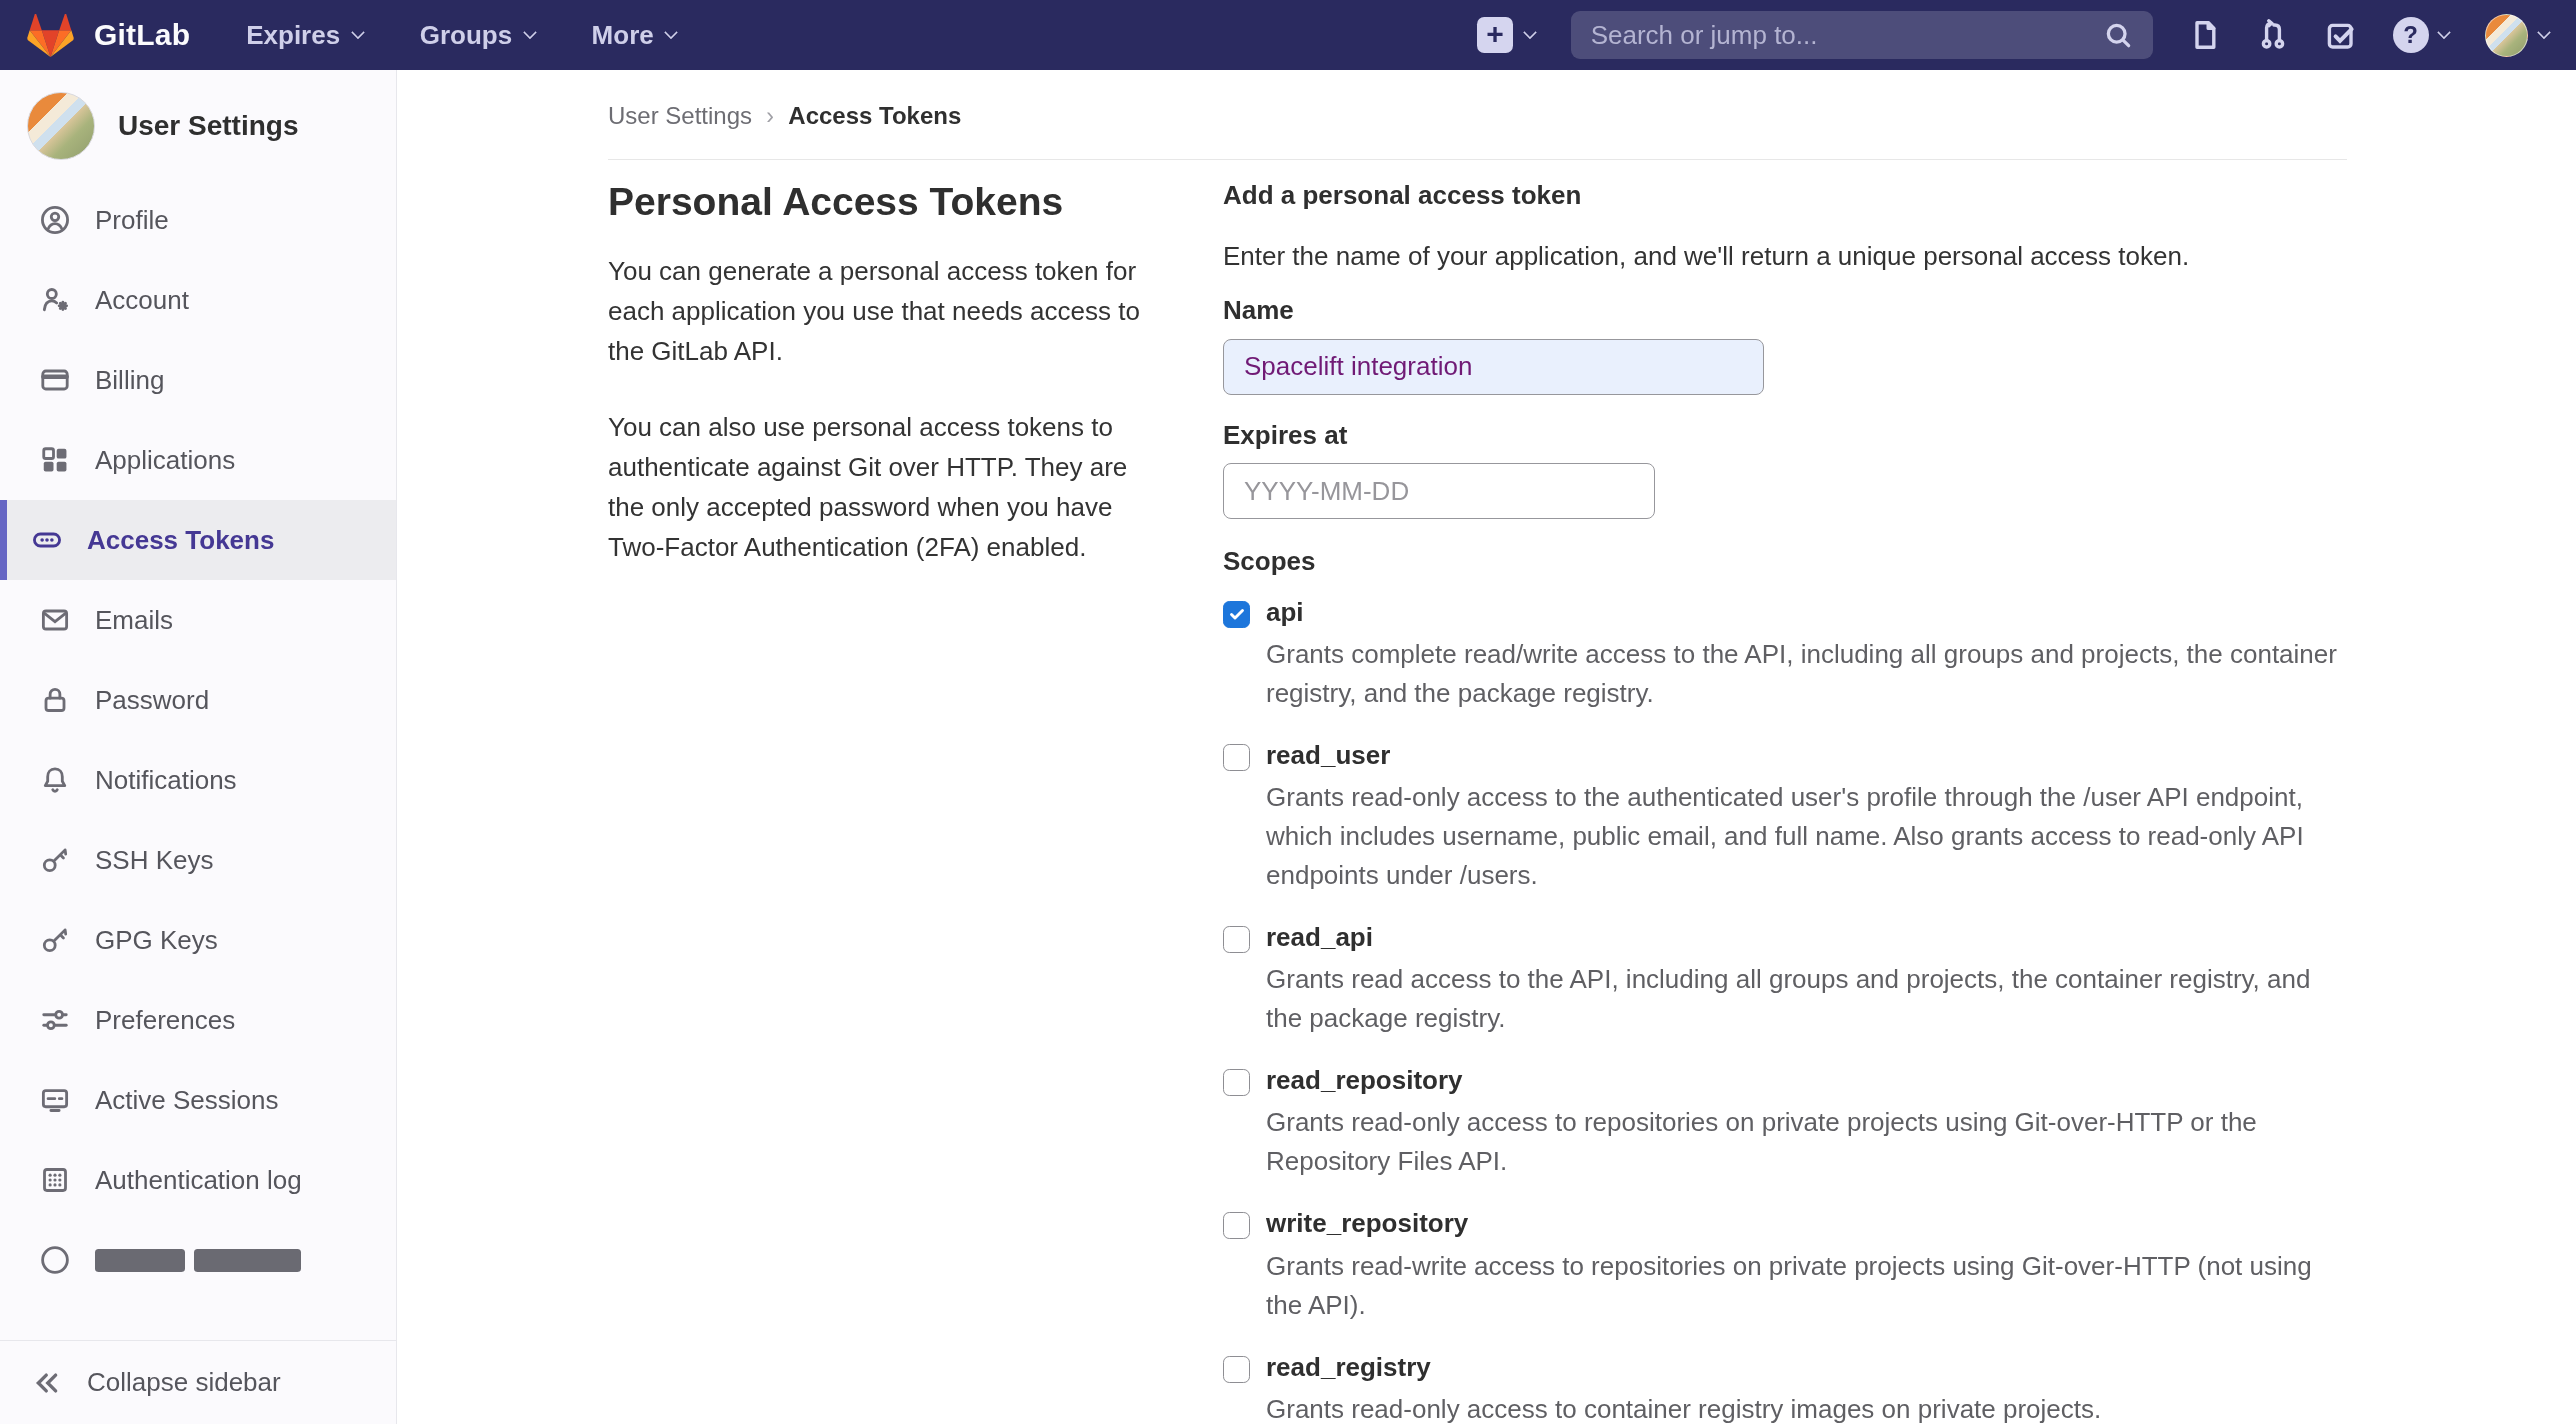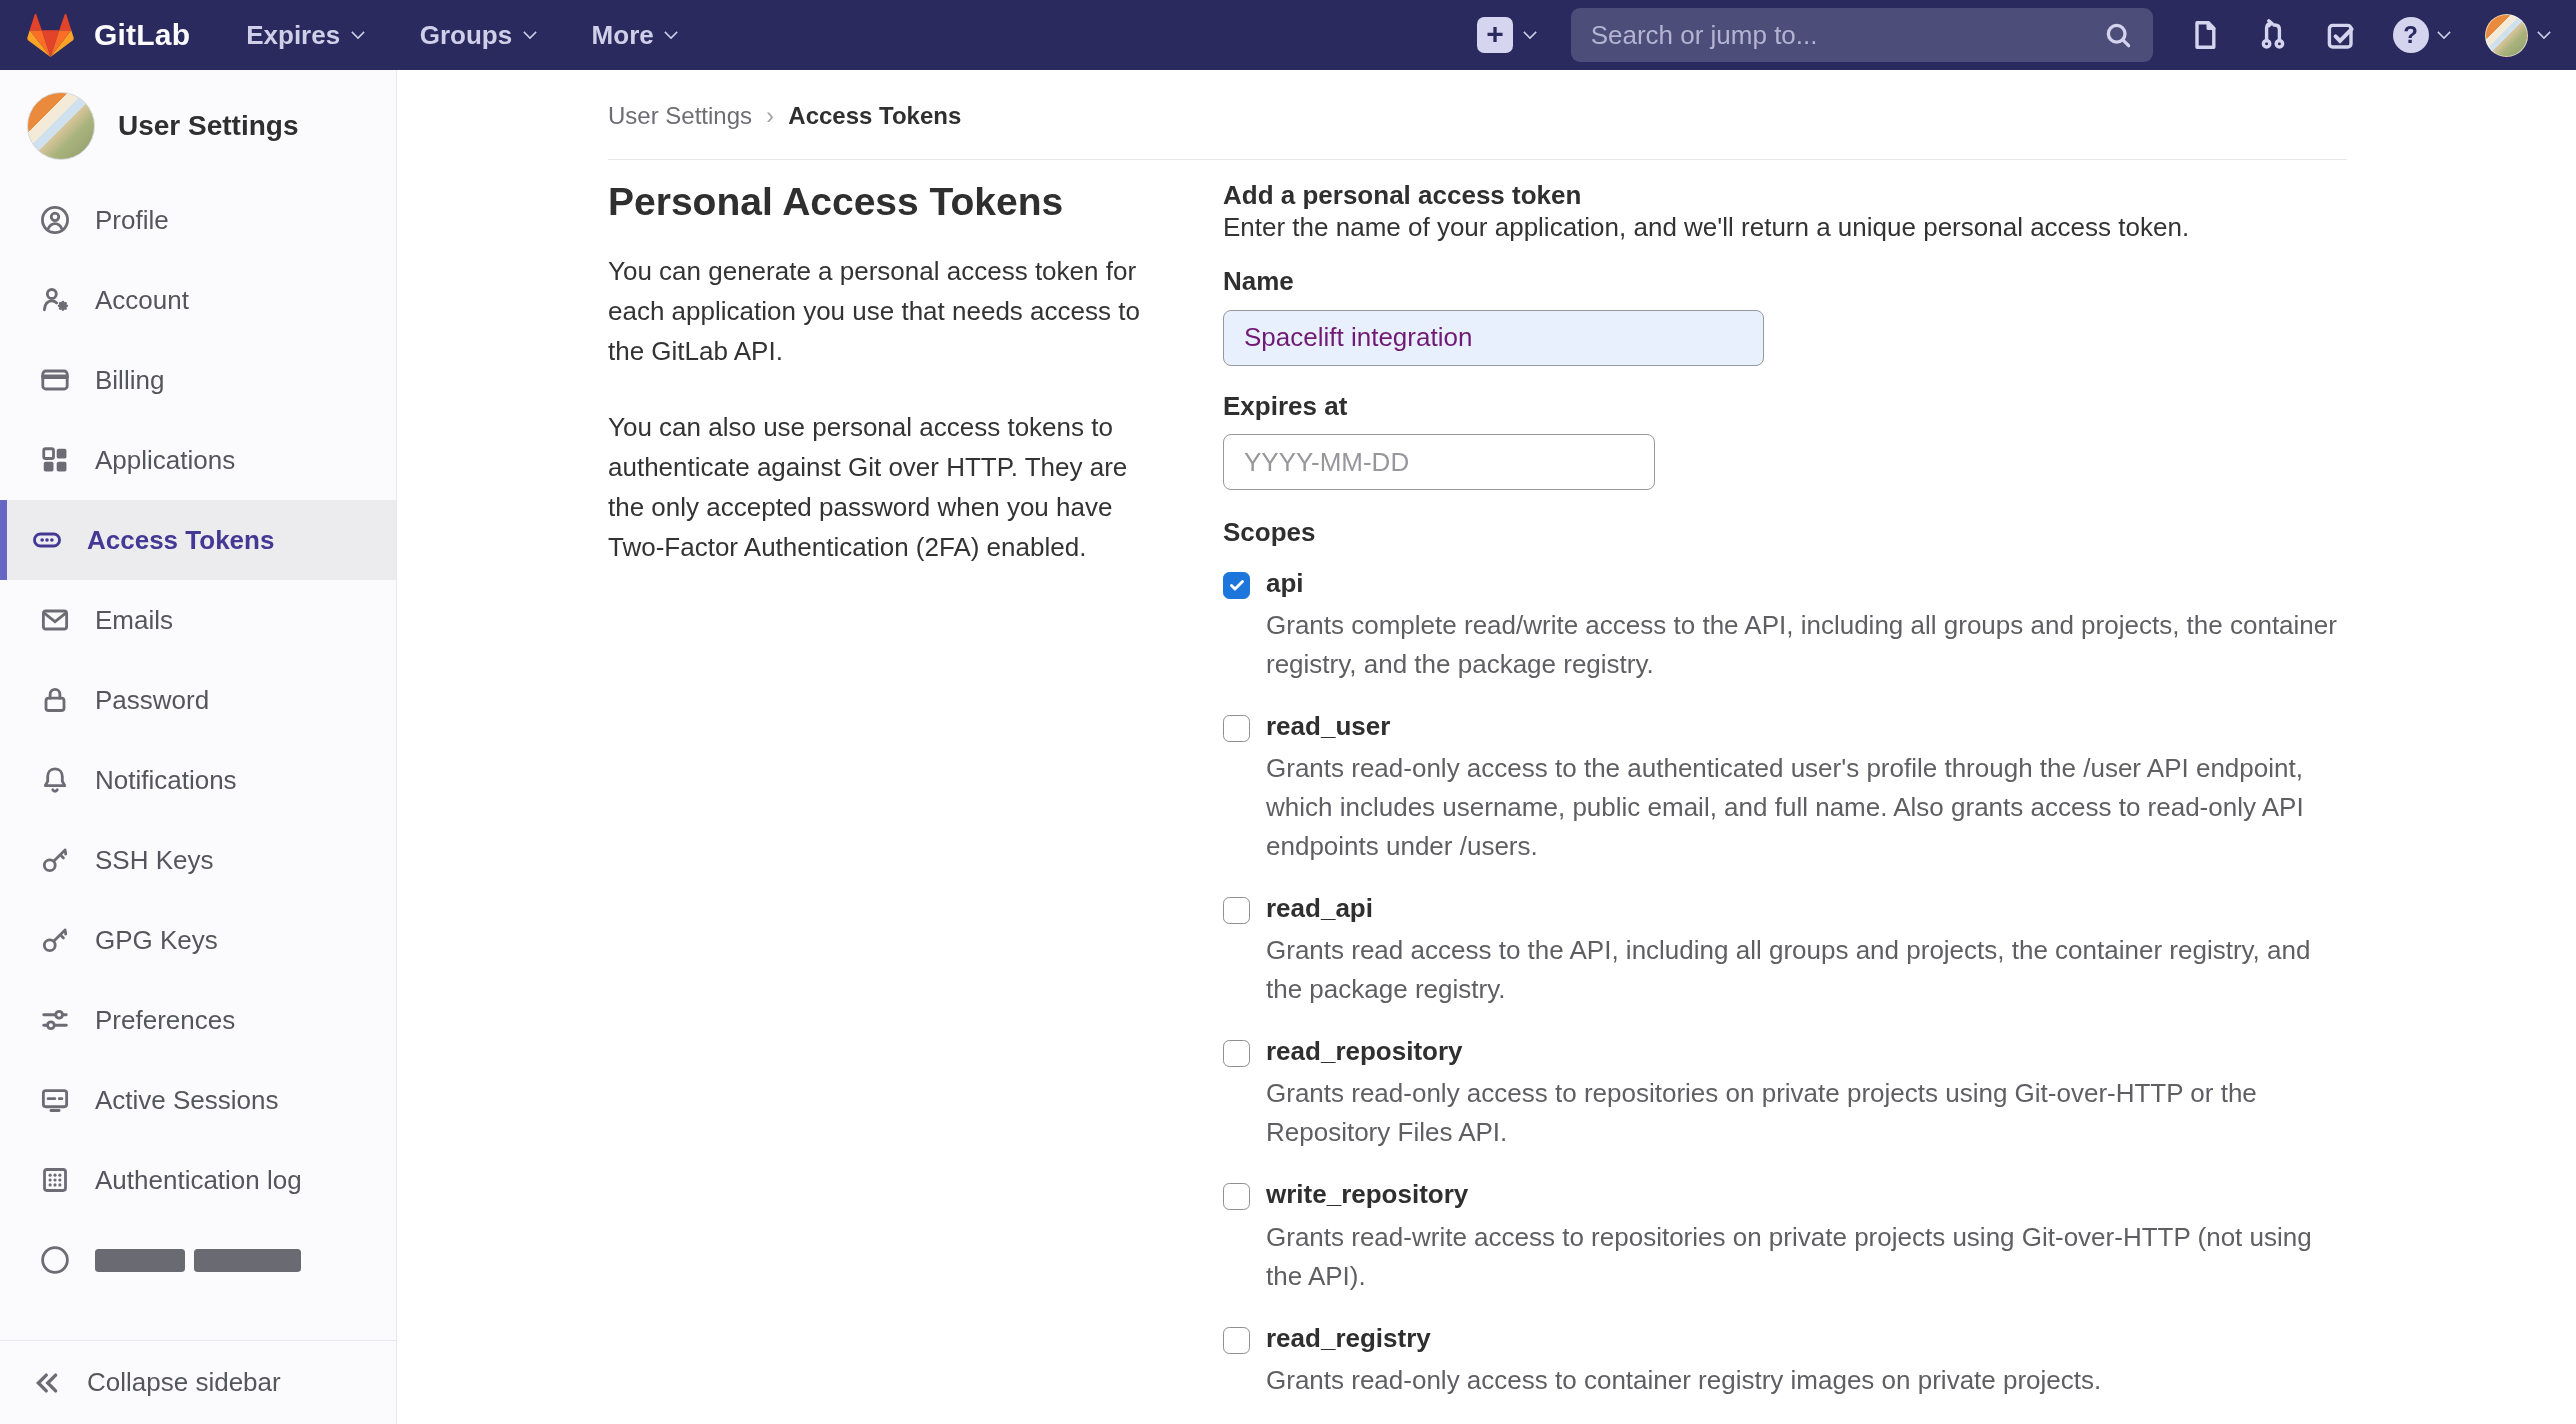--- a/index.html
+++ b/index.html
@@ -13,21 +13,21 @@
   .tanuki { width:47px; height:45px; display:block; }
   .brand { font-size:30px; font-weight:700; color:#fbfbfd; letter-spacing:0.2px; }
   .nav-menus { display:flex; align-items:center; gap:57px; margin-left:56px; }
   .menu-item { display:flex; align-items:center; gap:12.5px; font-size:26px; font-weight:600; color:#cfcfe9; cursor:pointer; }
   .chev { display:inline-block; width:10px; height:10px; border-right:2.7px solid currentColor;
           border-bottom:2.7px solid currentColor; transform:rotate(45deg) translate(-1.8px,-1.8px); border-radius:0.9px; }
   .nav-right { margin-left:auto; display:flex; align-items:center; gap:36px; }
   .plus-group { display:flex; align-items:center; gap:11.6px; color:#cfcfe9; cursor:pointer; }
   .plus-box { width:36px; height:36px; border-radius:7.2px; background:#d5d5ef; color:#2a2a5f;
               font-size:30px; font-weight:700; display:flex; align-items:center; justify-content:center; line-height:1; padding-bottom:2.7px; }
-  .searchbar { width:582px; height:54px; background:rgba(255,255,255,.17); border-radius:9px;
+  .searchbar { width:582px; height:48px; background:rgba(255,255,255,.17); border-radius:9px;
                display:flex; align-items:center; padding:0 20px; }
   .searchbar input { flex:1; background:transparent; border:none; outline:none; font-size:26px;
                      color:#e8e8f6; font-family:inherit; }
   .searchbar input::placeholder { color:#b4b4d2; }
   .nbicon { width:32px; height:32px; color:#d4d4ee; display:block; cursor:pointer; }
   .help-group,.avatar-group { display:flex; align-items:center; gap:10.7px; color:#cfcfe9; cursor:pointer; }
   .help-circle { width:36px; height:36px; border-radius:50%; background:#d4d4ee; color:#2a2a5f;
                  font-weight:700; font-size:24px; display:flex; align-items:center; justify-content:center; }
   .avatar { border-radius:50%; border:1.8px solid rgba(255,255,255,.55);
             background:
@@ -60,21 +60,21 @@
   .breadcrumb { margin-top:32px; display:flex; align-items:center; gap:14.3px; font-size:24px; }
   .bc-parent { color:#6d6d73; cursor:pointer; }
   .bc-sep { color:#a0a0a6; font-size:23px; }
   .bc-current { color:#2f2f2f; font-weight:700; }
   .rule { border-bottom:1.8px solid #e7e7e7; margin-top:29px; }
   .columns { display:flex; padding-top:20px; }
   .col-left { width:560px; margin-right:55px; flex:0 0 auto; }
   .col-left h1 { font-size:39px; font-weight:700; color:#2f2f2f; margin:0 0 27px; }
   .col-left p { font-size:26px; line-height:40px; color:#333; margin:0 0 36px; }
   .col-right { flex:1; min-width:0; }
-  .form-heading { font-size:26px; font-weight:700; color:#2f2f2f; margin-bottom:1px; }
+  .form-heading { font-size:26px; font-weight:700; color:#2f2f2f; margin-bottom:30px; }
   .form-sub { font-size:26px; color:#333; margin-bottom:23px; }
   .field-label { font-size:26px; font-weight:700; color:#2f2f2f; margin-bottom:12.5px; }
   .name-input { width:541px; height:56px; border:1.8px solid #97979c; border-radius:8px;
                 background:#e9f0fd; font-size:26px; color:#701a75; padding:0 20px;
                 font-family:inherit; outline:none; display:block; }
   .date-wrap { width:432px; height:56px; border:1.8px solid #97979c; border-radius:8px; background:#fff;
                display:flex; align-items:center; padding:0 16px 0 20px; margin-bottom:0; }
   .date-wrap input { flex:1; border:none; outline:none; font-size:26px; color:#2f2f2f; font-family:inherit; min-width:0; }
   .date-wrap input::placeholder { color:#97969b; }
   .cal-icon { width:30px; height:30px; color:#424247; flex:0 0 auto; cursor:pointer; }

